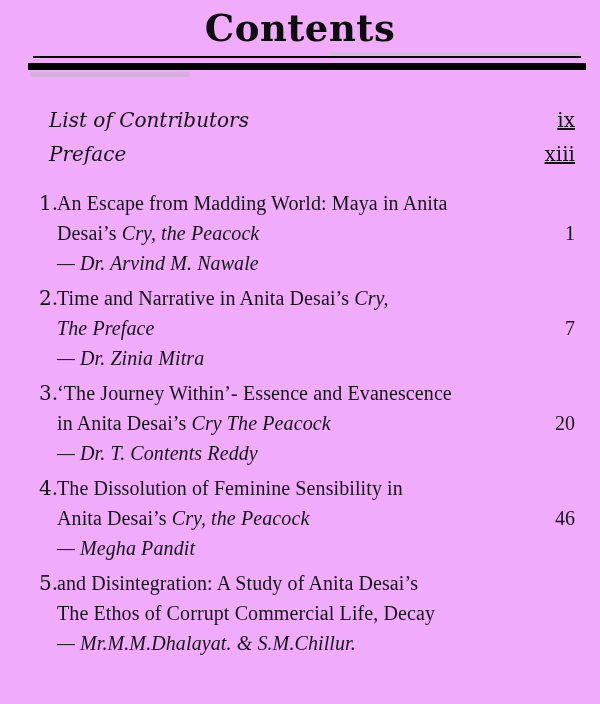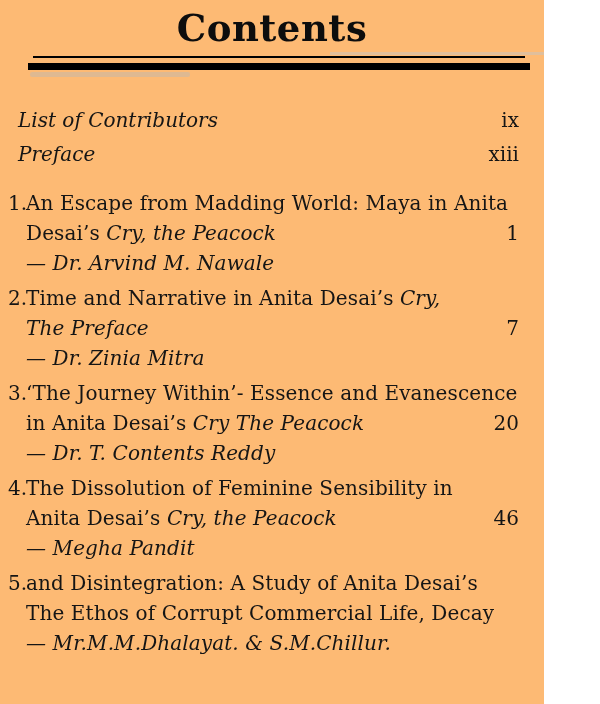--- a/index.html
+++ b/index.html
@@ -1,20 +1,20 @@
 <!DOCTYPE html>
 <html><head>
 <meta charset="utf-8">
 <style>
   html, body { margin: 0; padding: 0; background: #ffffff; }
   .page {
     position: relative;
-    width: 544px;
+    width: 600px;
     height: 704px;
-    background: #fdba74;
+    background: #f0abfc;
     font-family: "DejaVu Serif", "Liberation Serif", serif;
     color: #151515;
     overflow: hidden;
     box-sizing: border-box;
   }
   .title {
     padding-top: 6px;
     text-align: center;
     font-size: 37px;
     line-height: 44px;
@@ -42,48 +42,49 @@
   }
   .artifact-b {
     position: absolute;
     left: 330px; top: 52px;
     width: 250px; height: 3px;
     background: #c4c4c4;
     opacity: 0.5;
   }
   .toc {
     margin-top: 33px;
-    padding: 0 25px 0 8px;
+    padding: 0 25px 0 39px;
     font-size: 20px;
   }
   .fm-row {
     display: flex;
     line-height: 34px;
   }
   .fm-label {
     flex: 1;
     margin-left: 10px;
     font-style: italic;
     white-space: nowrap;
   }
-  .fm-page { text-align: right; }
+  .fm-page { text-align: right; text-decoration: underline; }
   .entries { margin-top: 17px; }
   .entry {
     display: flex;
     margin-bottom: 5px;
   }
   .entry-num {
     width: 18px;
     line-height: 30px;
     flex: none;
   }
   .entry-body { flex: 1; min-width: 0; }
   .line {
     display: flex;
     line-height: 30px;
+    font-family: Liberation Serif, serif;
   }
   .line-text {
     flex: 1;
     white-space: nowrap;
     letter-spacing: 0.1px;
   }
   .line-page {
     padding-left: 8px;
     text-align: right;
   }

